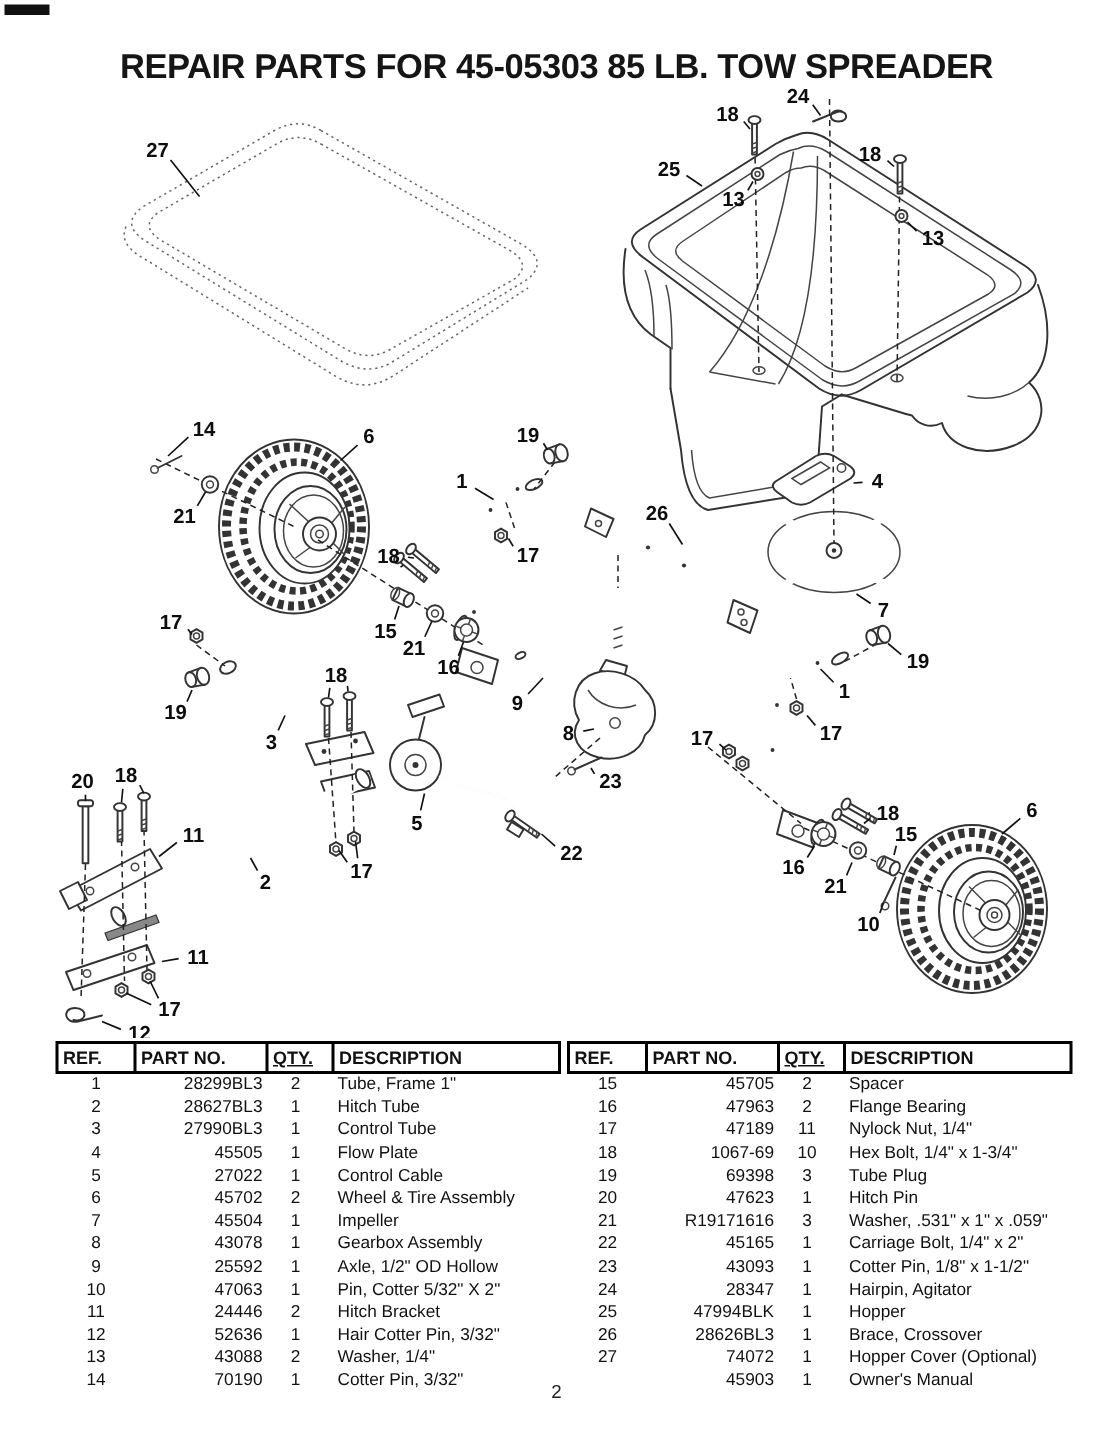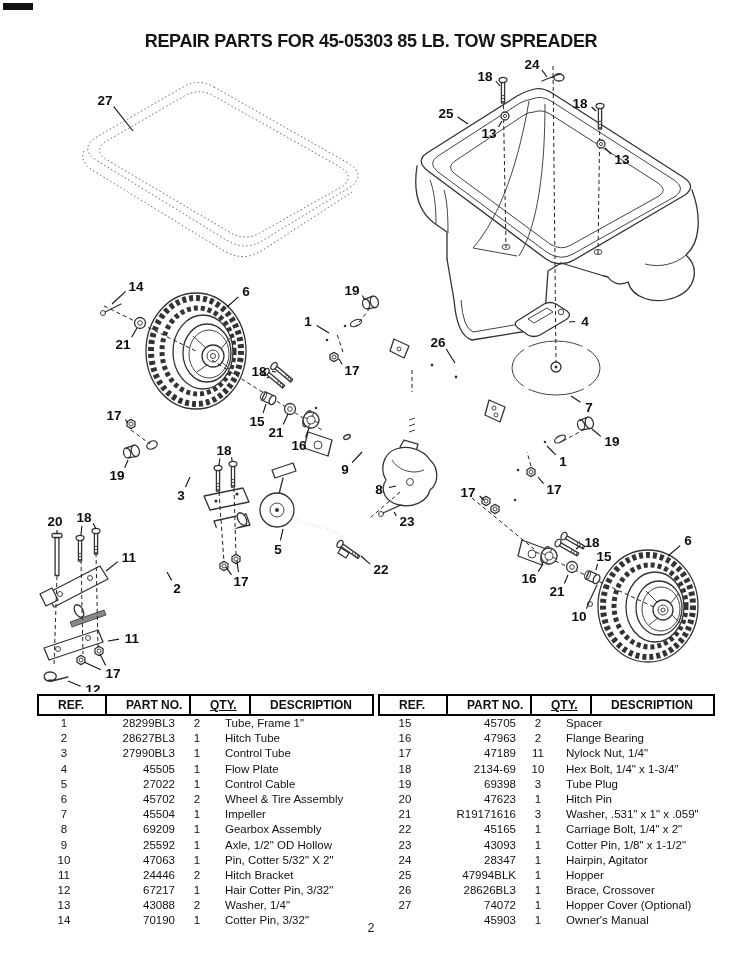--- a/index.html
+++ b/index.html
@@ -4,39 +4,39 @@
 <style>
   html,body{margin:0;padding:0;background:#e8e8e8;}
   .page{
     position:relative;width:742px;height:960px;background:#ffffff;
     font-family:"Liberation Sans", sans-serif;color:#111;overflow:hidden;
     margin:0 auto;
   }
   .corner-mark{position:absolute;left:3px;top:3px;width:30px;height:7px;background:#111;}
   .title{
     position:absolute;top:31px;left:0;width:100%;text-align:center;
-    font-size:18px;font-weight:bold;letter-spacing:-0.3px;color:#151515;white-space:nowrap;
+    font-size:23px;font-weight:bold;letter-spacing:-0.3px;color:#151515;white-space:nowrap;
   }
   svg.diagram{position:absolute;left:0;top:0;}
   svg .ln{stroke:#333;stroke-width:1.3;fill:none;stroke-linecap:round;stroke-linejoin:round;}
   svg .thin{stroke:#444;stroke-width:1;fill:none;}
   svg .wfill{fill:#ffffff;}
   svg .dash{stroke:#222;stroke-width:1;fill:none;stroke-dasharray:4 3;}
   svg .dot{stroke:#666;stroke-width:1;fill:none;stroke-dasharray:1.5 2.5;}
   svg .tread{fill:none;stroke:#333;stroke-dasharray:4 3;}
   svg .callout-text{font-family:"Liberation Sans",sans-serif;font-size:13.5px;font-weight:bold;fill:#0d0d0d;}
   svg .leader{stroke:#111;stroke-width:1.1;fill:none;}
 
   .tables{position:absolute;top:694px;left:37px;width:678px;display:flex;gap:4px;}
   .ptable{width:337px;}
   .phead{display:flex;border:2px solid #000;height:18px;font-weight:bold;font-size:12px;}
-  .phead > div{display:flex;align-items:center;padding-left:3px;border-right:2px solid #000;box-sizing:border-box;margin-left:16px;}
+  .phead > div{display:flex;align-items:center;padding-left:3px;border-right:2px solid #000;box-sizing:border-box;}
   .phead > div:last-child{border-right:none;flex:1;}
   .c-ref{width:52px;}
-  .c-part{width:68px;}
+  .c-part{width:88px;}
   .c-qty{width:44px;text-decoration:underline;}
   .pbody{font-size:11.5px;}
   .prow{display:flex;line-height:15.2px;height:15.2px;white-space:nowrap;}
   .prow > div{box-sizing:border-box;}
   .prow .b-ref{width:54px;text-align:center;}
   .prow .b-part{width:84px;text-align:right;}
   .prow .b-qty{width:44px;text-align:center;}
   .prow .b-desc{flex:1;padding-left:6px;text-align:left;}
   .page-number{position:absolute;top:921px;left:0;width:100%;text-align:center;font-size:12.5px;color:#222;}
 </style>
@@ -472,21 +472,21 @@
             <div class="b-desc">Wheel &amp; Tire Assembly</div>
           </div>
           <div class="prow">
             <div class="b-ref">7</div>
             <div class="b-part">45504</div>
             <div class="b-qty">1</div>
             <div class="b-desc">Impeller</div>
           </div>
           <div class="prow">
             <div class="b-ref">8</div>
-            <div class="b-part">69209</div>
+            <div class="b-part">43078</div>
             <div class="b-qty">1</div>
             <div class="b-desc">Gearbox Assembly</div>
           </div>
           <div class="prow">
             <div class="b-ref">9</div>
             <div class="b-part">25592</div>
             <div class="b-qty">1</div>
             <div class="b-desc">Axle, 1/2" OD Hollow</div>
           </div>
           <div class="prow">
@@ -496,21 +496,21 @@
             <div class="b-desc">Pin, Cotter 5/32" X 2"</div>
           </div>
           <div class="prow">
             <div class="b-ref">11</div>
             <div class="b-part">24446</div>
             <div class="b-qty">2</div>
             <div class="b-desc">Hitch Bracket</div>
           </div>
           <div class="prow">
             <div class="b-ref">12</div>
-            <div class="b-part">67217</div>
+            <div class="b-part">52636</div>
             <div class="b-qty">1</div>
             <div class="b-desc">Hair Cotter Pin, 3/32"</div>
           </div>
           <div class="prow">
             <div class="b-ref">13</div>
             <div class="b-part">43088</div>
             <div class="b-qty">2</div>
             <div class="b-desc">Washer, 1/4"</div>
           </div>
           <div class="prow">
@@ -542,21 +542,21 @@
             <div class="b-desc">Flange Bearing</div>
           </div>
           <div class="prow">
             <div class="b-ref">17</div>
             <div class="b-part">47189</div>
             <div class="b-qty">11</div>
             <div class="b-desc">Nylock Nut, 1/4"</div>
           </div>
           <div class="prow">
             <div class="b-ref">18</div>
-            <div class="b-part">2134-69</div>
+            <div class="b-part">1067-69</div>
             <div class="b-qty">10</div>
             <div class="b-desc">Hex Bolt, 1/4" x 1-3/4"</div>
           </div>
           <div class="prow">
             <div class="b-ref">19</div>
             <div class="b-part">69398</div>
             <div class="b-qty">3</div>
             <div class="b-desc">Tube Plug</div>
           </div>
           <div class="prow">

